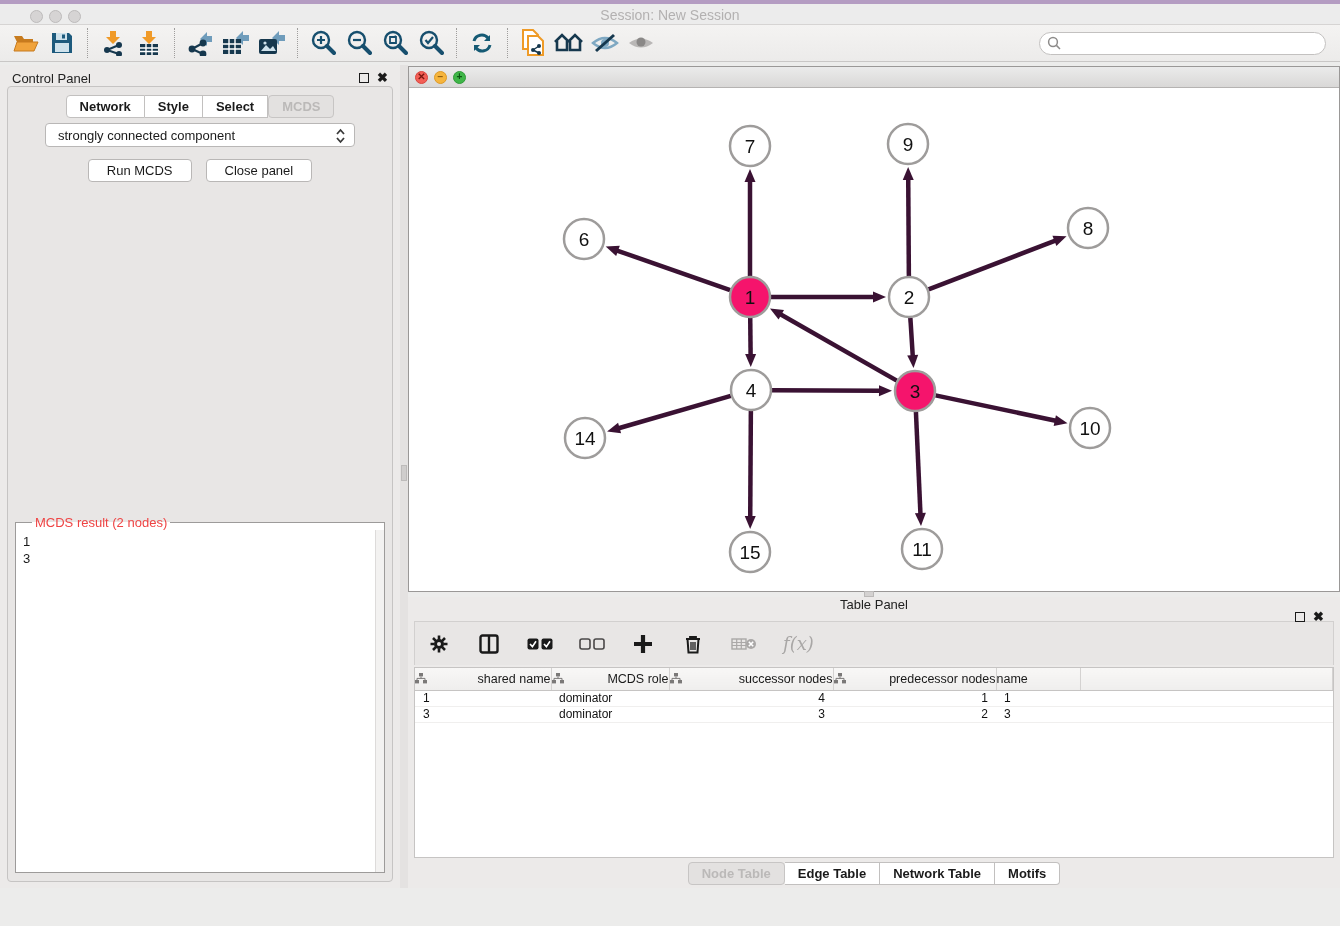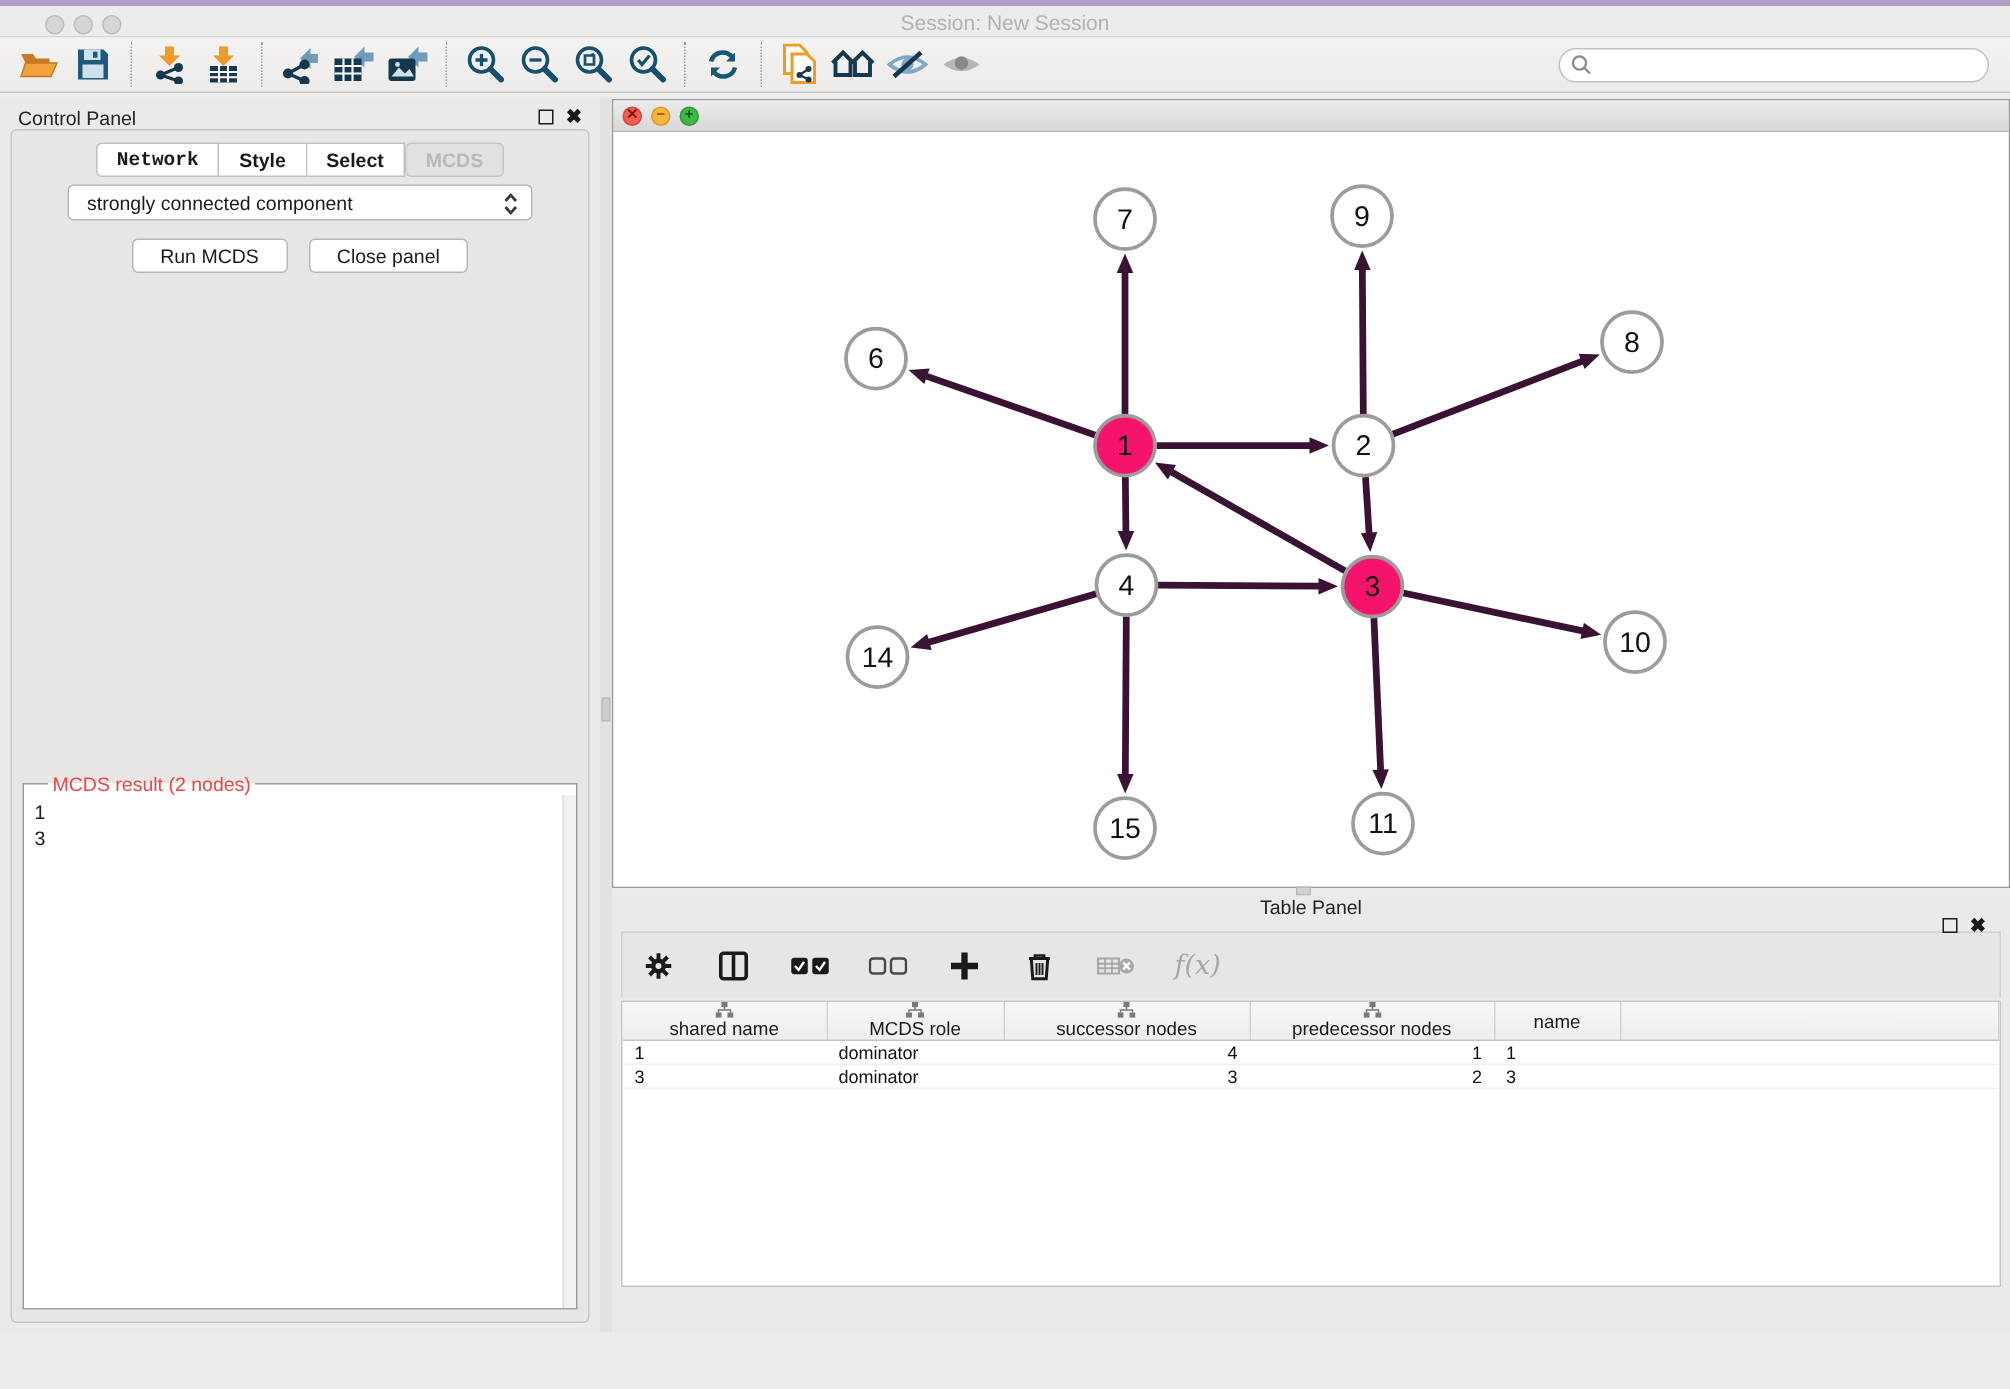--- a/index.html
+++ b/index.html
@@ -29,21 +29,21 @@
   .control-panel { position:absolute; left:0; top:65px; width:400px; height:823px;
     background:#eceae9; }
   .cp-header { height:26px; display:flex; align-items:center; padding:0 12px; }
   .panel-title { font-size:13px; color:#222; }
   .panel-hicons { margin-left:auto; display:flex; align-items:center; gap:8px; }
   .float-icon { width:10px; height:10px; border:1.5px solid #1a1a1a; display:inline-block; }
   .close-icon { font-size:13px; font-weight:bold; color:#1a1a1a; line-height:10px; }
   .cp-tabs { position:relative; z-index:2; display:flex; justify-content:center; margin-top:4px; }
   .tab { padding:3px 13px; font-size:13px; font-weight:600; color:#1a1a1a; background:#fff;
     border:1px solid #c2c0bf; border-left:none; }
-  .tab:first-child { border-left:1px solid #c2c0bf; border-radius:4px 0 0 4px;font-family:Liberation Mono, monospace; }
+  .tab:first-child { border-left:1px solid #c2c0bf; border-radius:4px 0 0 4px; }
   .tab:last-child  { border-radius:0 4px 4px 0; }
   .tab.active { background:#e3e1e0; color:#bbb9b8; border-radius:4px; border:1px solid #c7c5c4; }
   .cp-body { position:absolute; left:7px; right:7px; top:32px; bottom:6px;
     background:#e8e6e5; border:1px solid #c6c4c3; border-radius:4px; margin-top:-11px; padding-top:24px; }
   .opt-label { text-align:center; font-size:13px; color:#1a1a1a; margin-top:30px; }
   .criterion { position:relative; margin:12px 37px 0 37px; height:24px; background:#fff;
     border:1px solid #b9b7b6; border-radius:4px; font-size:13px; color:#1a1a1a;
     display:flex; align-items:center; padding-left:12px; }
   .stepper { position:absolute; right:8px; top:3px; color:#444; }
   .cp-buttons { display:flex; justify-content:center; gap:14px; margin-top:12px; }
@@ -86,21 +86,21 @@
     border:1px solid #d2d0cf; border-bottom:none; display:flex; align-items:center;
     padding-left:12px; gap:26px; }
   .tp-tbtn { display:flex; align-items:center; justify-content:center; min-width:24px; height:30px; }
   .fx { font-family:"DejaVu Serif", serif; font-style:italic; font-size:18px; color:#a9a7a6; }
   .tp-table-wrap { position:absolute; left:6px; right:6px; top:70px; bottom:30px;
     background:#fff; border:1px solid #c6c4c3; overflow:hidden; }
   table.data { border-collapse:collapse; width:100%; table-layout:fixed; }
   table.data th { height:22px; background:linear-gradient(#f8f7f6,#efeeed);
     border-right:1px solid #d4d2d1; border-bottom:1px solid #c6c4c3;
     font-size:12.5px; font-weight:normal; color:#1a1a1a; text-align:center; }
-  table.data th .hdr-inner { display:flex; align-items:center; justify-content:space-between; gap:0;flex-direction:column; }
+  table.data th .hdr-inner { display:flex; align-items:center; justify-content:space-between; gap:18px; }
   table.data td { height:16px; font-size:12px; color:#111; padding:0 8px;
     border-bottom:1px solid #f0efee; white-space:nowrap; overflow:hidden; }
   .tp-bottom { position:absolute; left:0; right:0; bottom:0; height:30px;
     display:flex; align-items:center; justify-content:center; background:#eceae9; }
 
   
   .status-bar { position:absolute; left:0; top:944px; width:1340px; height:34px;
     background:#ebe9e8; border-top:6px solid #22c55e; }
   .list-btn { position:absolute; left:12px; top:5px; width:28px; height:24px;
     background:#f2f1f0; border:1px solid #b9b7b6; display:flex; align-items:center; justify-content:center; }
@@ -508,20 +508,28 @@
             <td style="text-align: left;">3</td>
             <td style="text-align: left;">dominator</td>
             <td style="text-align: right;">3</td>
             <td style="text-align: right;">2</td>
             <td style="text-align: left;">3</td>
             <td></td>
           </tr>
         </tbody>
     </table>
   </div>
+  <div class="tp-bottom">
+    <div class="cp-tabs" id="tp-tabs" style="margin-top:0">
+        <div class="tab active">Node Table</div>
+        <div class="tab">Edge Table</div>
+        <div class="tab">Network Table</div>
+        <div class="tab">Motifs</div>
+      </div>
+  </div>
 </div>
 
 <div class="status-bar">
   <div class="list-btn">
     <svg width="16" height="14" viewBox="0 0 16 14">
       <g fill="#1a1a1a">
         <rect x="1" y="1" width="2.4" height="2.4"></rect>
           <rect x="5" y="1" width="10" height="2.4"></rect>
         <rect x="1" y="5.6" width="2.4" height="2.4"></rect>
           <rect x="5" y="5.6" width="10" height="2.4"></rect>

